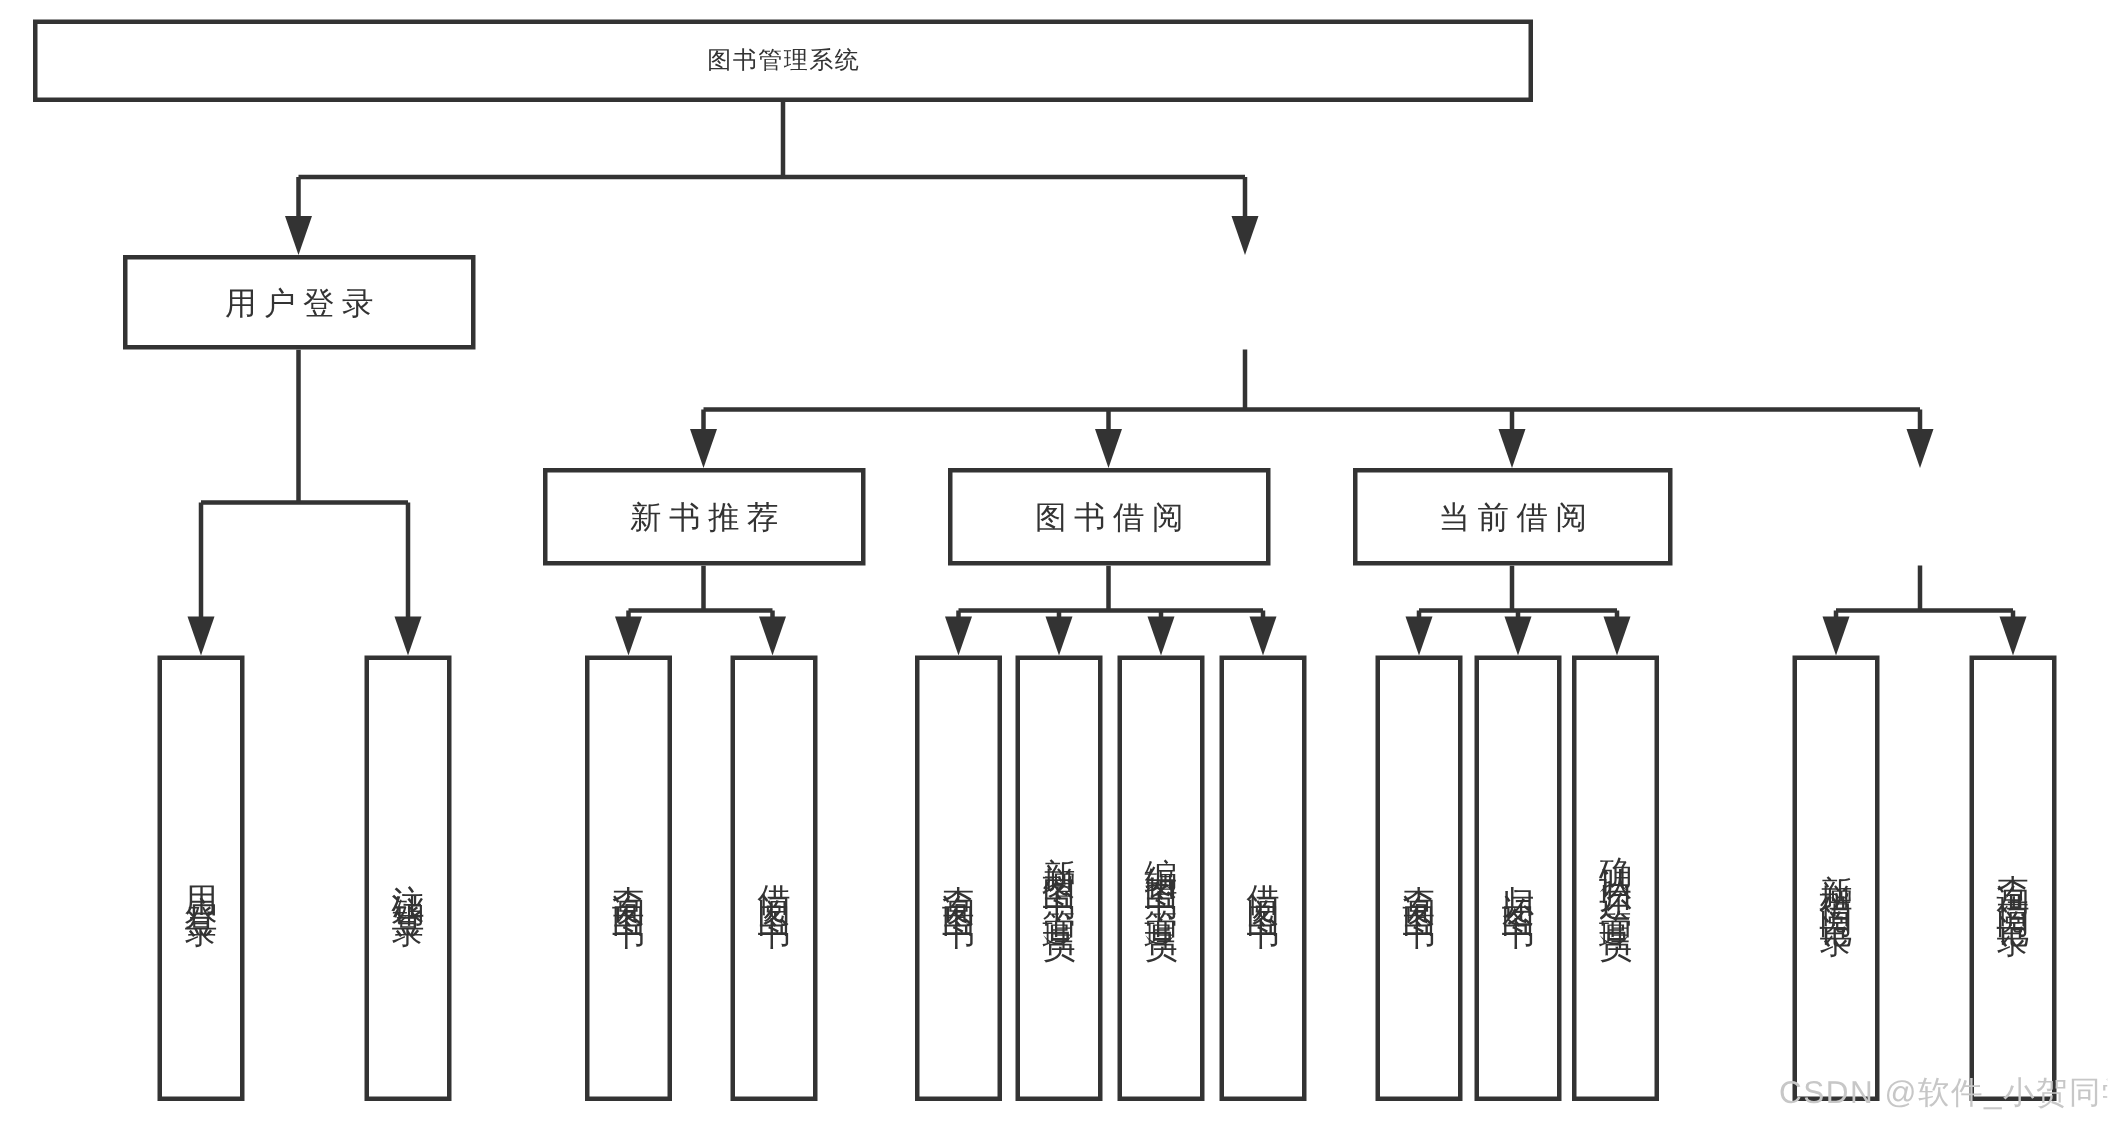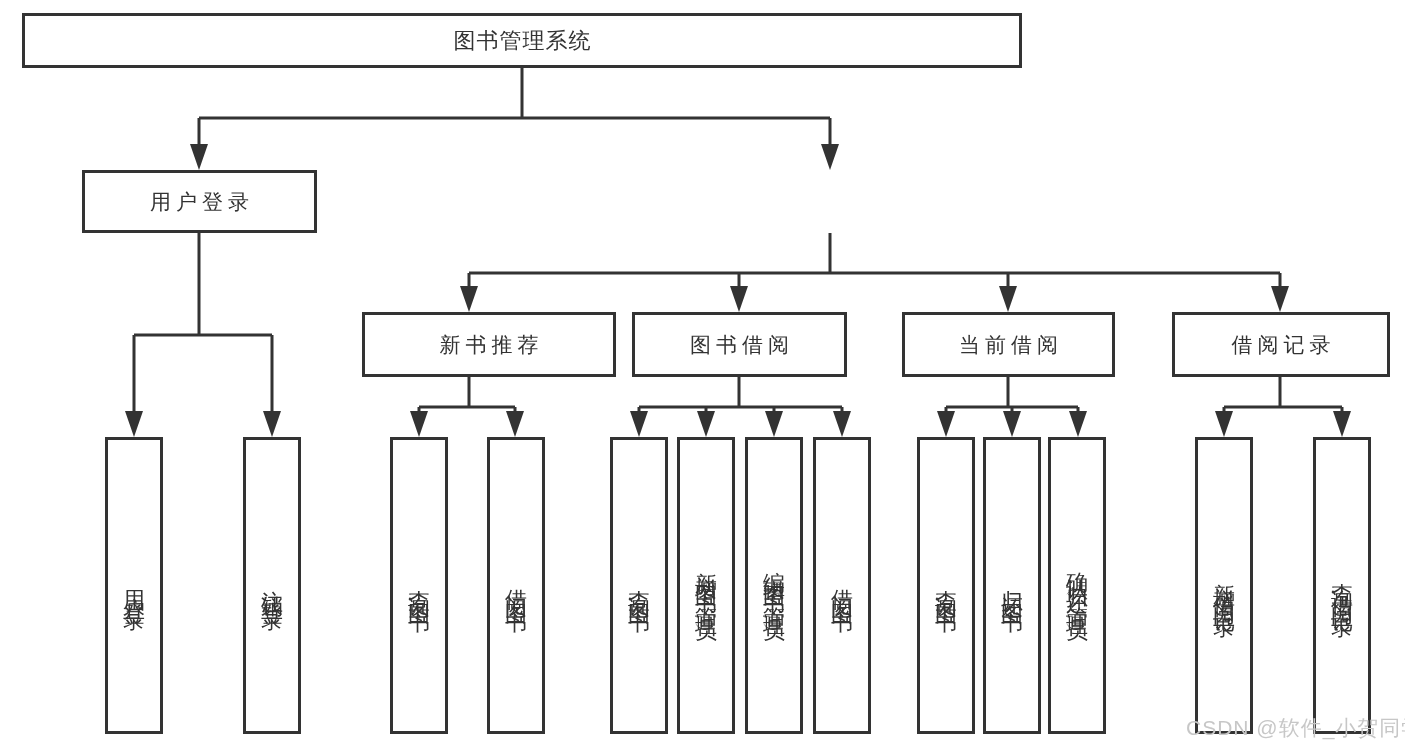--- a/index.html
+++ b/index.html
@@ -33,21 +33,21 @@
     align-items: center;
     justify-content: center;
     z-index: 1;
     font-size: 21px;
     letter-spacing: 5px;
     text-indent: 5px;
     white-space: nowrap;
   }
   .hnode.root {
     left: 22px; top: 13px; width: 1000px; height: 55px;
-    font-size: 22px; letter-spacing: 1px; text-indent: 1px;
+    font-size: 16px; letter-spacing: 1px; text-indent: 1px;
   }
   .hnode.lvl2 { top: 170px; width: 235px; height: 63px; }
   .hnode.lvl3 { top: 312px; height: 65px; }
   .vnode {
     position: absolute;
     box-sizing: border-box;
     top: 437px;
     width: 58px;
     height: 297px;
     border: 3px solid #333333;
@@ -119,24 +119,23 @@
       <polygon points="1078,437 1069,411 1087,411"></polygon>
       <polygon points="1224,437 1215,411 1233,411"></polygon>
       <polygon points="1342,437 1333,411 1351,411"></polygon>
     </g>
   </svg>
 
   <div class="hnode root">图书管理系统</div>
 
   <div class="hnode lvl2" style="left:82px;">用户登录</div>
 
-  <div class="hnode lvl3" style="left:362px;width:254px;text-align:right;">新书推荐</div>
+  <div class="hnode lvl3" style="left:362px;width:215px;text-align:right;">新书推荐</div>
   <div class="hnode lvl3" style="left:632px;width:215px;">图书借阅</div>
   <div class="hnode lvl3" style="left:902px;width:213px;">当前借阅</div>
-  <div class="hnode lvl3" style="left:1172px;width:218px;">借阅记录</div>
 
   <div class="vnode" style="left:105px;">用户登录</div>
   <div class="vnode" style="left:243px;">注销登录</div>
 
   <div class="vnode" style="left:390px;">查询图书</div>
   <div class="vnode" style="left:487px;">借阅图书</div>
 
   <div class="vnode" style="left:610px;">查询图书</div>
   <div class="vnode" style="left:677px;">新增图书（管理员）</div>
   <div class="vnode" style="left:745px;">编辑图书（管理员）</div>

